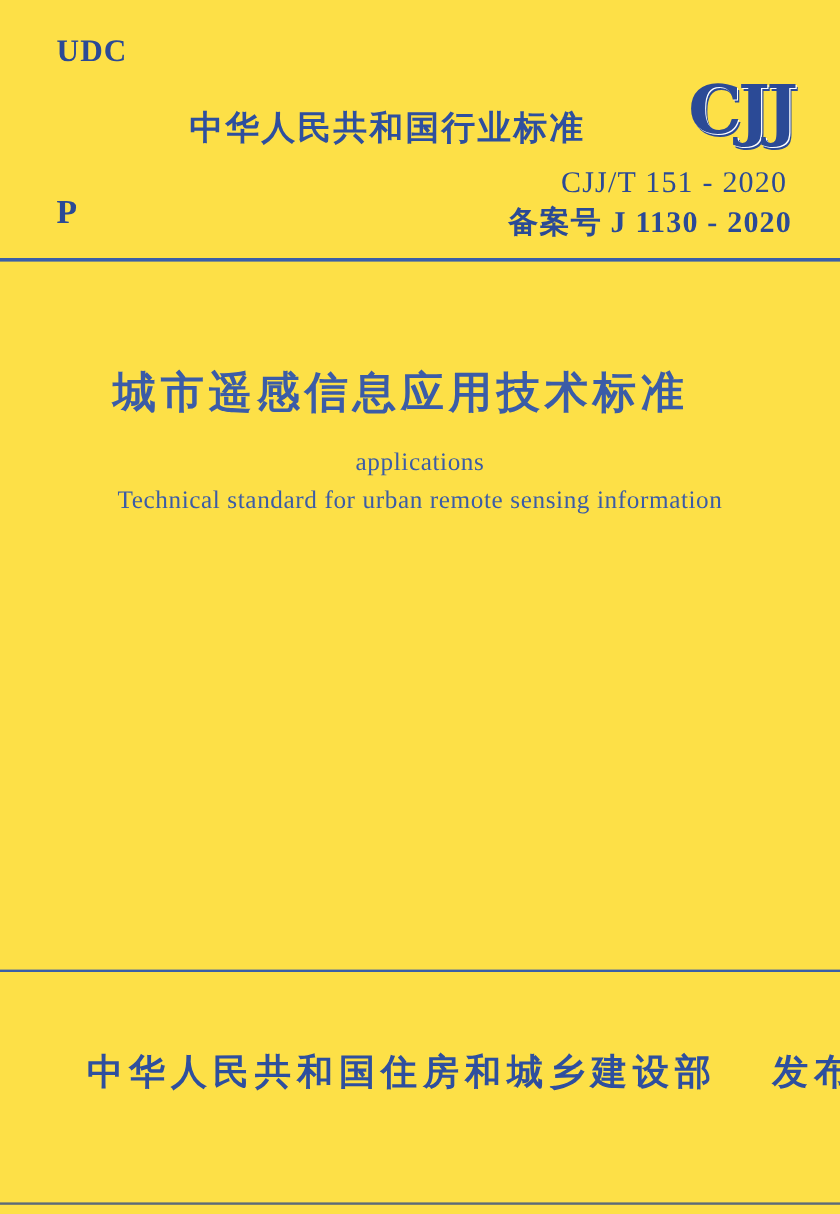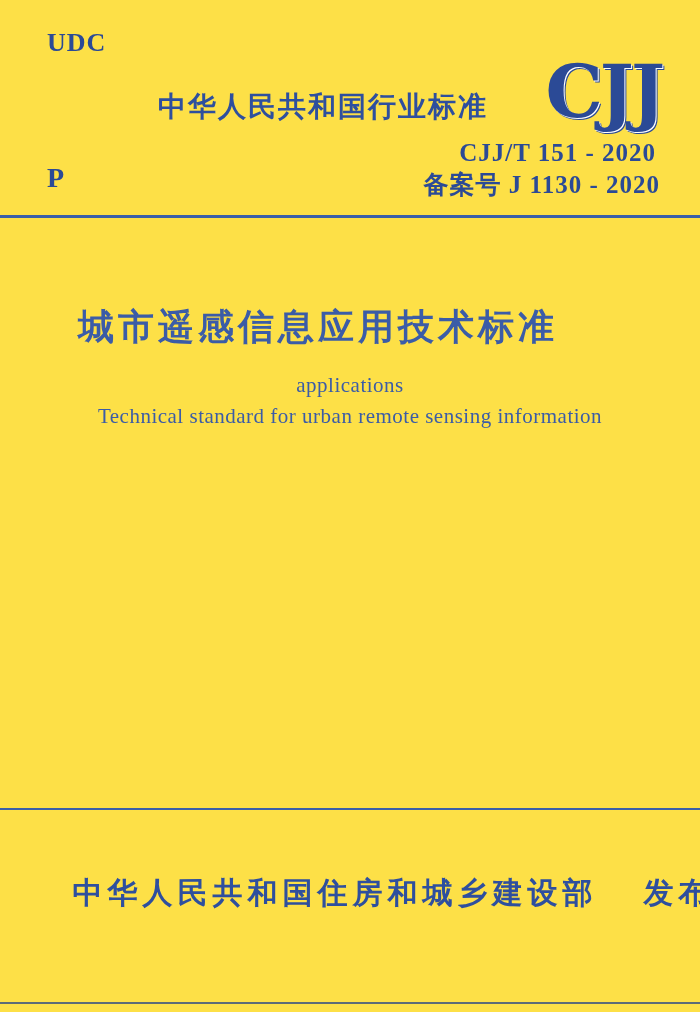--- a/index.html
+++ b/index.html
@@ -35,34 +35,34 @@
     font-weight: bold;
     letter-spacing: 2px;
     font-family: "Liberation Sans", "DejaVu Sans", sans-serif;
     color: #2e4f9e;
     text-align: center;
   }
   .cjj-logo {
     position: absolute;
     right: 38px;
     top: 52px;
-    font-size: 72px;
+    font-size: 56px;
     line-height: 80px;
     font-weight: 900;
     font-family: "DejaVu Serif", "Liberation Serif", serif;
     letter-spacing: -3px;
     color: #2b4a96;
     text-shadow: 1px 1px 0 #ffffff, 2px 2px 0 #2b4a96;
   }
   .standard-code {
     position: absolute;
     right: 44px;
     top: 139px;
     font-size: 25px;
-    font-weight: bold;
+    font-weight: normal;
     letter-spacing: 1px;
     color: #2b4a96;
     white-space: nowrap;
   }
   .record-number {
     position: absolute;
     right: 40px;
     top: 168px;
     font-size: 25px;
     font-weight: bold;
@@ -91,20 +91,21 @@
   .title-cn {
     position: absolute;
     left: 0;
     top: 303px;
     width: 636px;
     text-align: center;
     font-size: 36px;
     font-weight: 600;
     letter-spacing: 4px;
     color: #3b5ca7;
+    padding-left: 16px;
   }
   .title-en {
     position: absolute;
     left: 0;
     top: 370px;
     width: 700px;
     text-align: center;
     font-size: 21px;
     line-height: 31px;
     color: #3b5ca7;

